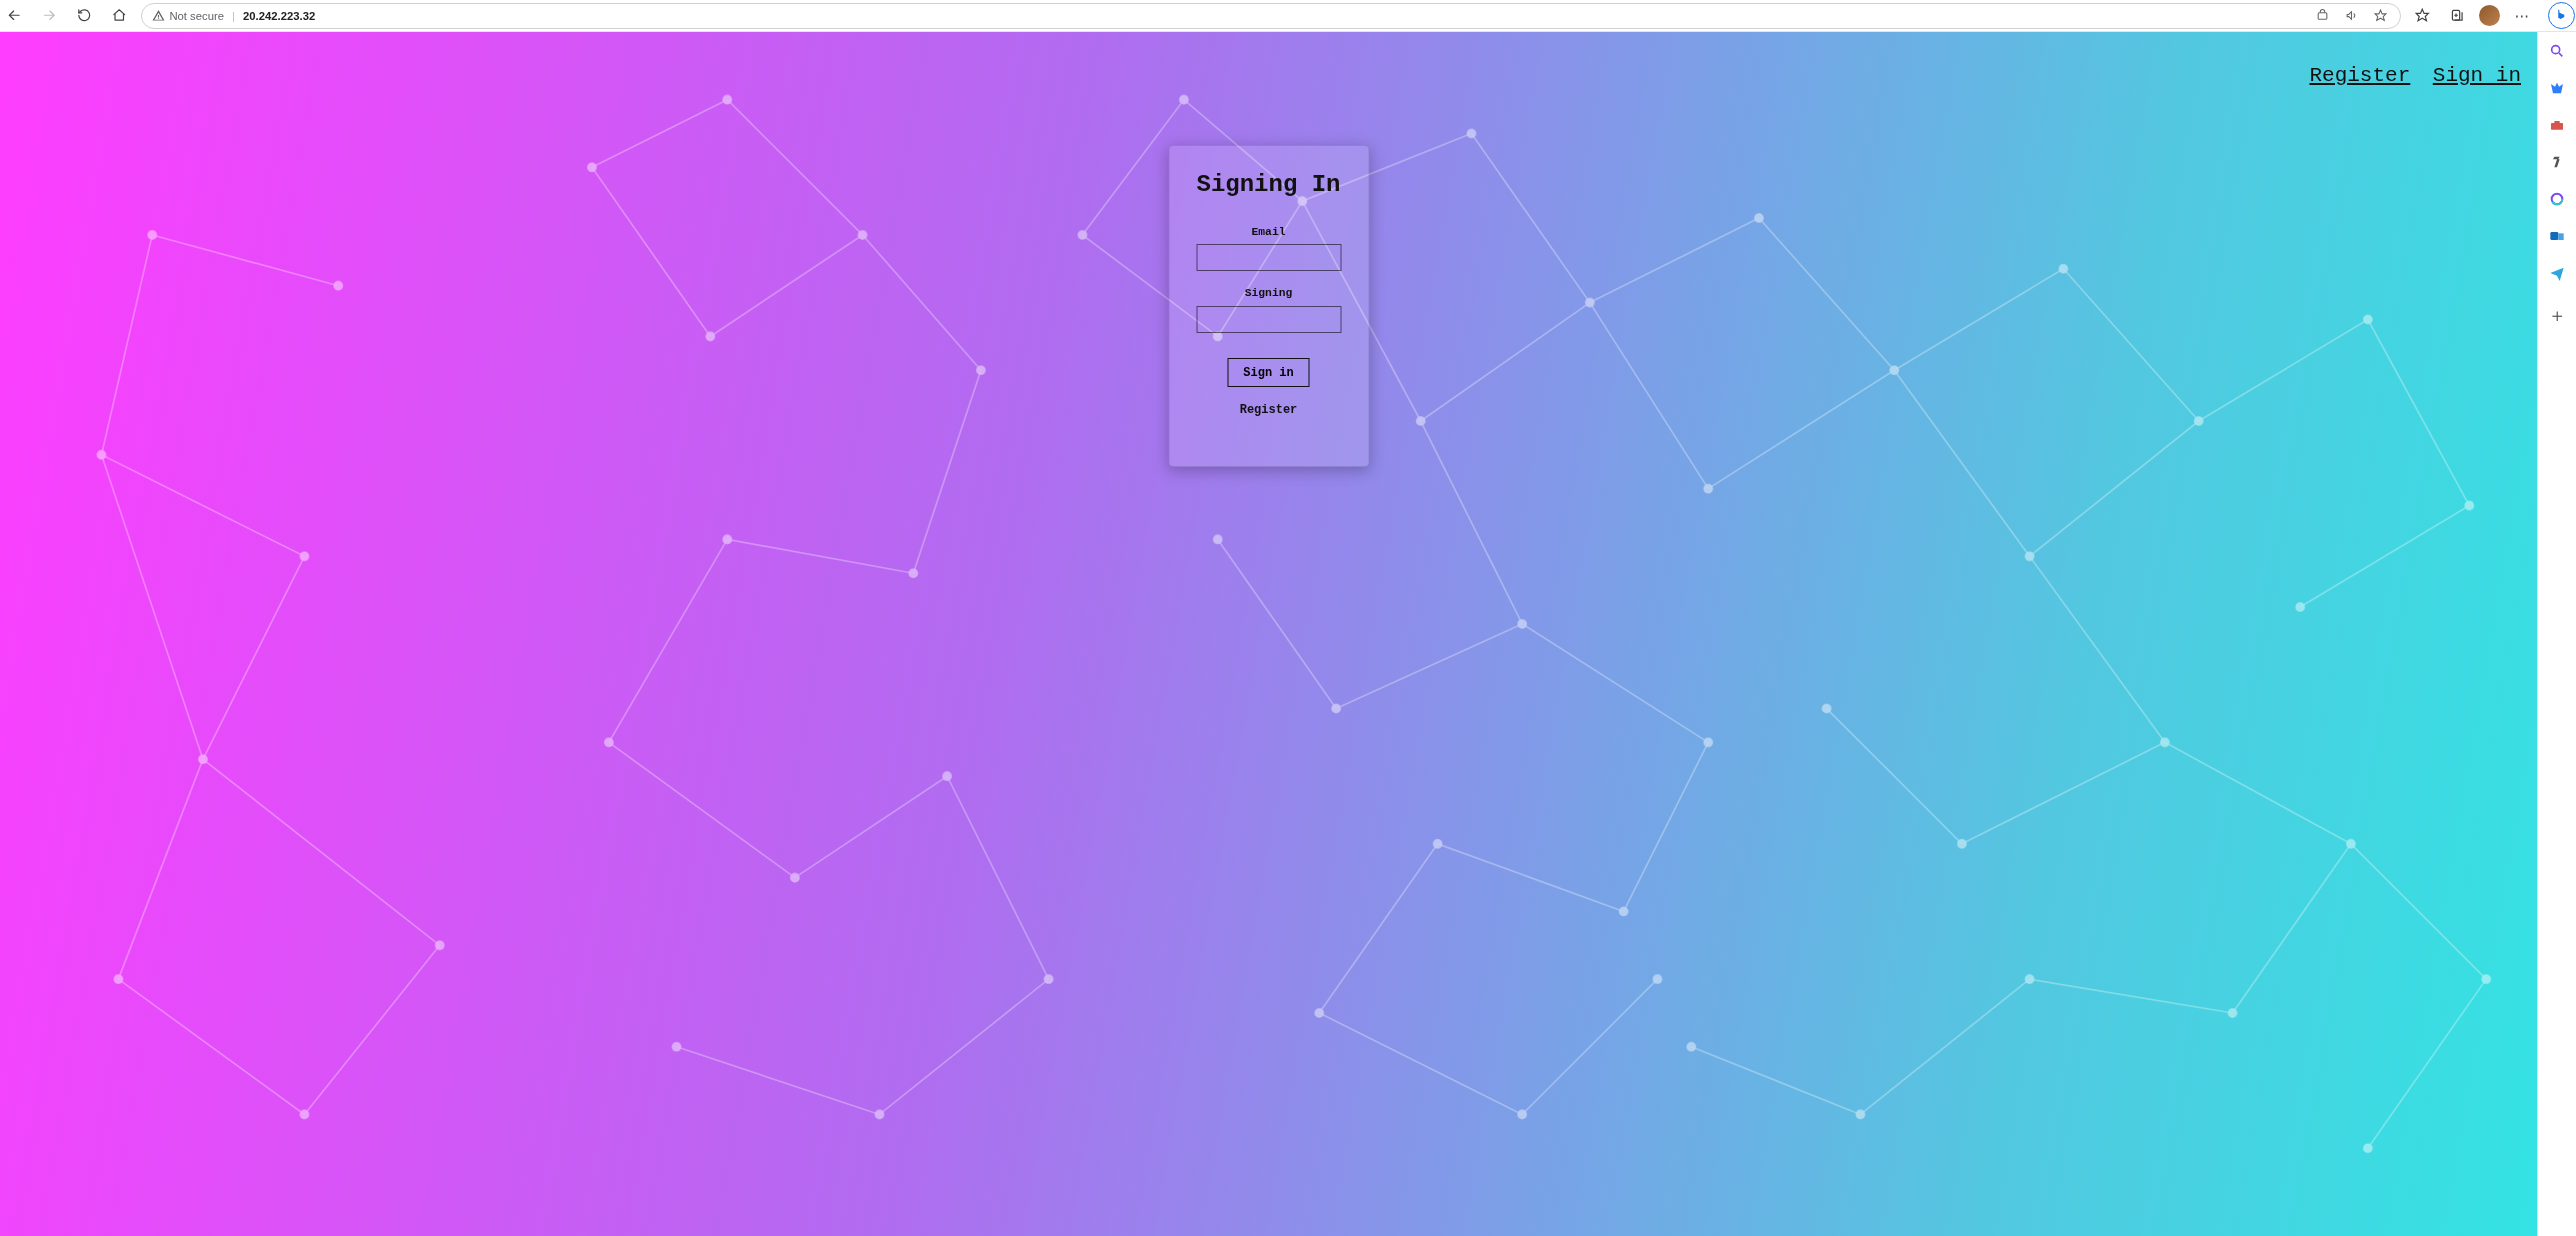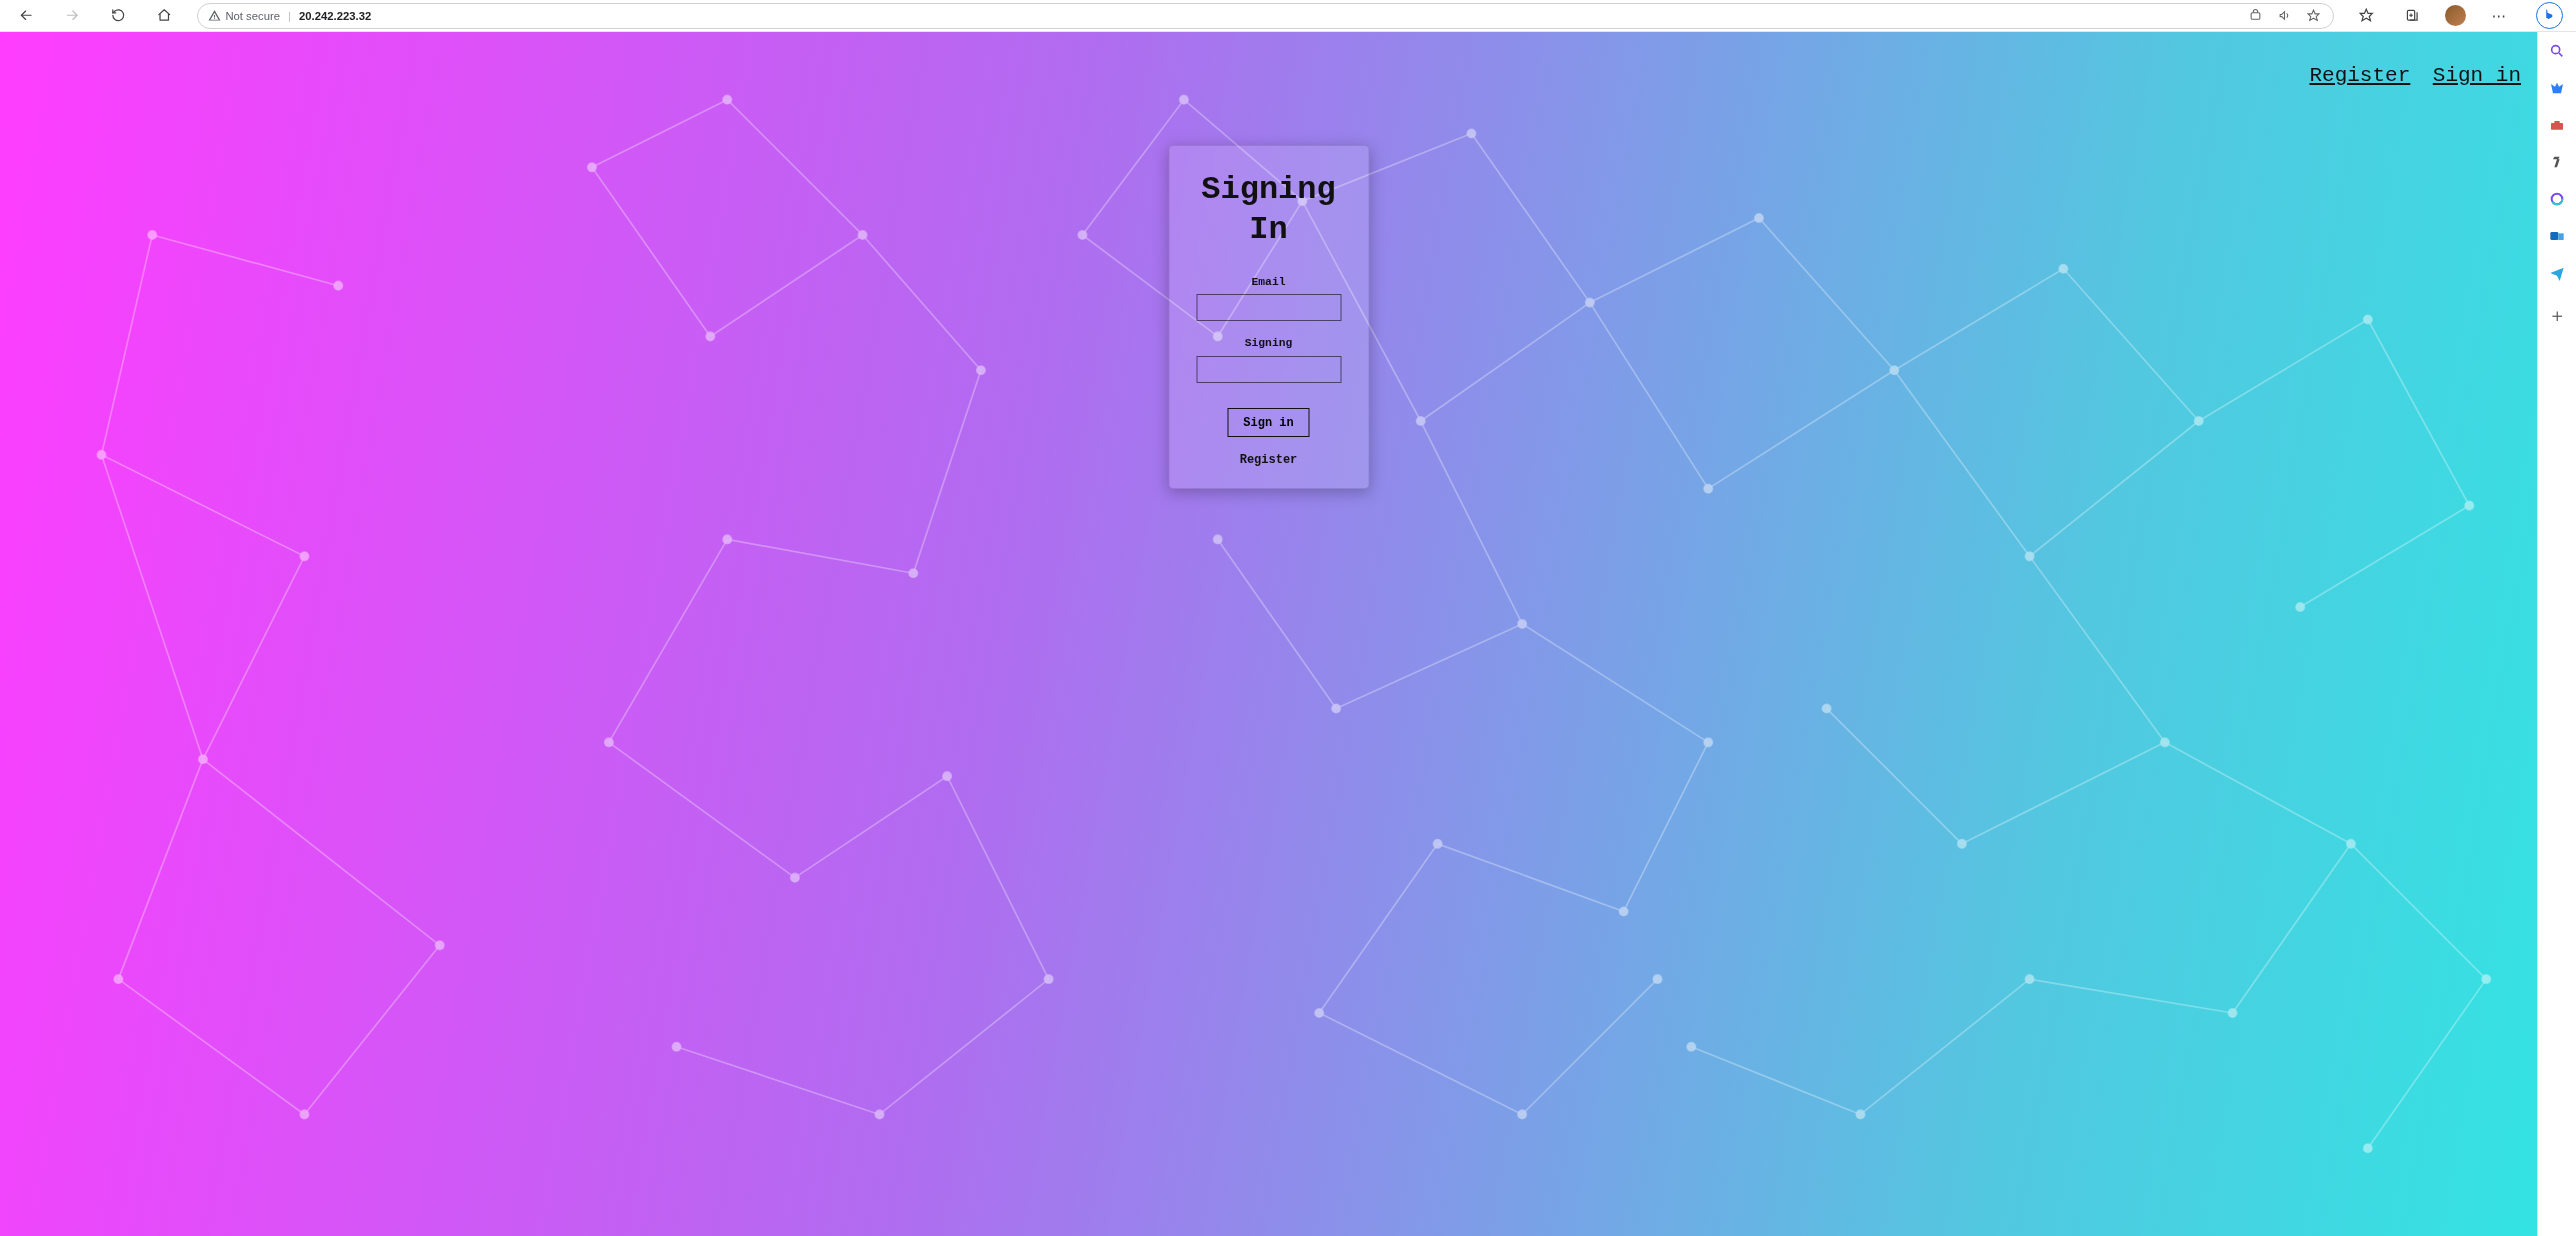--- a/index.html
+++ b/index.html
@@ -5,22 +5,22 @@
   * { box-sizing: border-box; margin: 0; padding: 0; }
   html, body { width: 100%; height: 100%; font-family: "Courier New", Courier, monospace; }
   body { display: flex; flex-direction: column; background: #fff; }
 
   
   .browser-chrome {
     height: 32px;
     background: #ffffff;
     display: flex;
     align-items: center;
-    padding: 0 13px;
-    gap: 19px;
+    padding: 0 1px;
+    gap: 8px;
     border-bottom: 0.8px solid #e5e5e5;
     font-family: "Segoe UI", Arial, sans-serif;
     user-select: none;
   }
   .chrome-btn {
     width: 27px; height: 26px;
     display: flex; align-items: center; justify-content: center;
     border-radius: 3.2px;
     color: #444;
   }
@@ -112,21 +112,21 @@
     background: rgba(255,255,255,0.12);
     border: 0.8px solid rgba(0,0,0,0.12);
     border-radius: 4.8px;
     box-shadow: 0 3.2px 14.5px rgba(0,0,0,0.25);
     padding: 24px 17.7px 21px;
     text-align: center;
     font-family: "Courier New", Courier, monospace;
     color: #111;
   }
   .card h1 {
-    font-size: 32px;
+    font-size: 24px;
     font-weight: bold;
     line-height: 1.25;
     margin-bottom: 26px;
   }
   .field-group { margin-bottom: 16px; }
   .field-label {
     font-size: 11.3px;
     font-weight: bold;
     margin-bottom: 6.4px;
     display: block;

